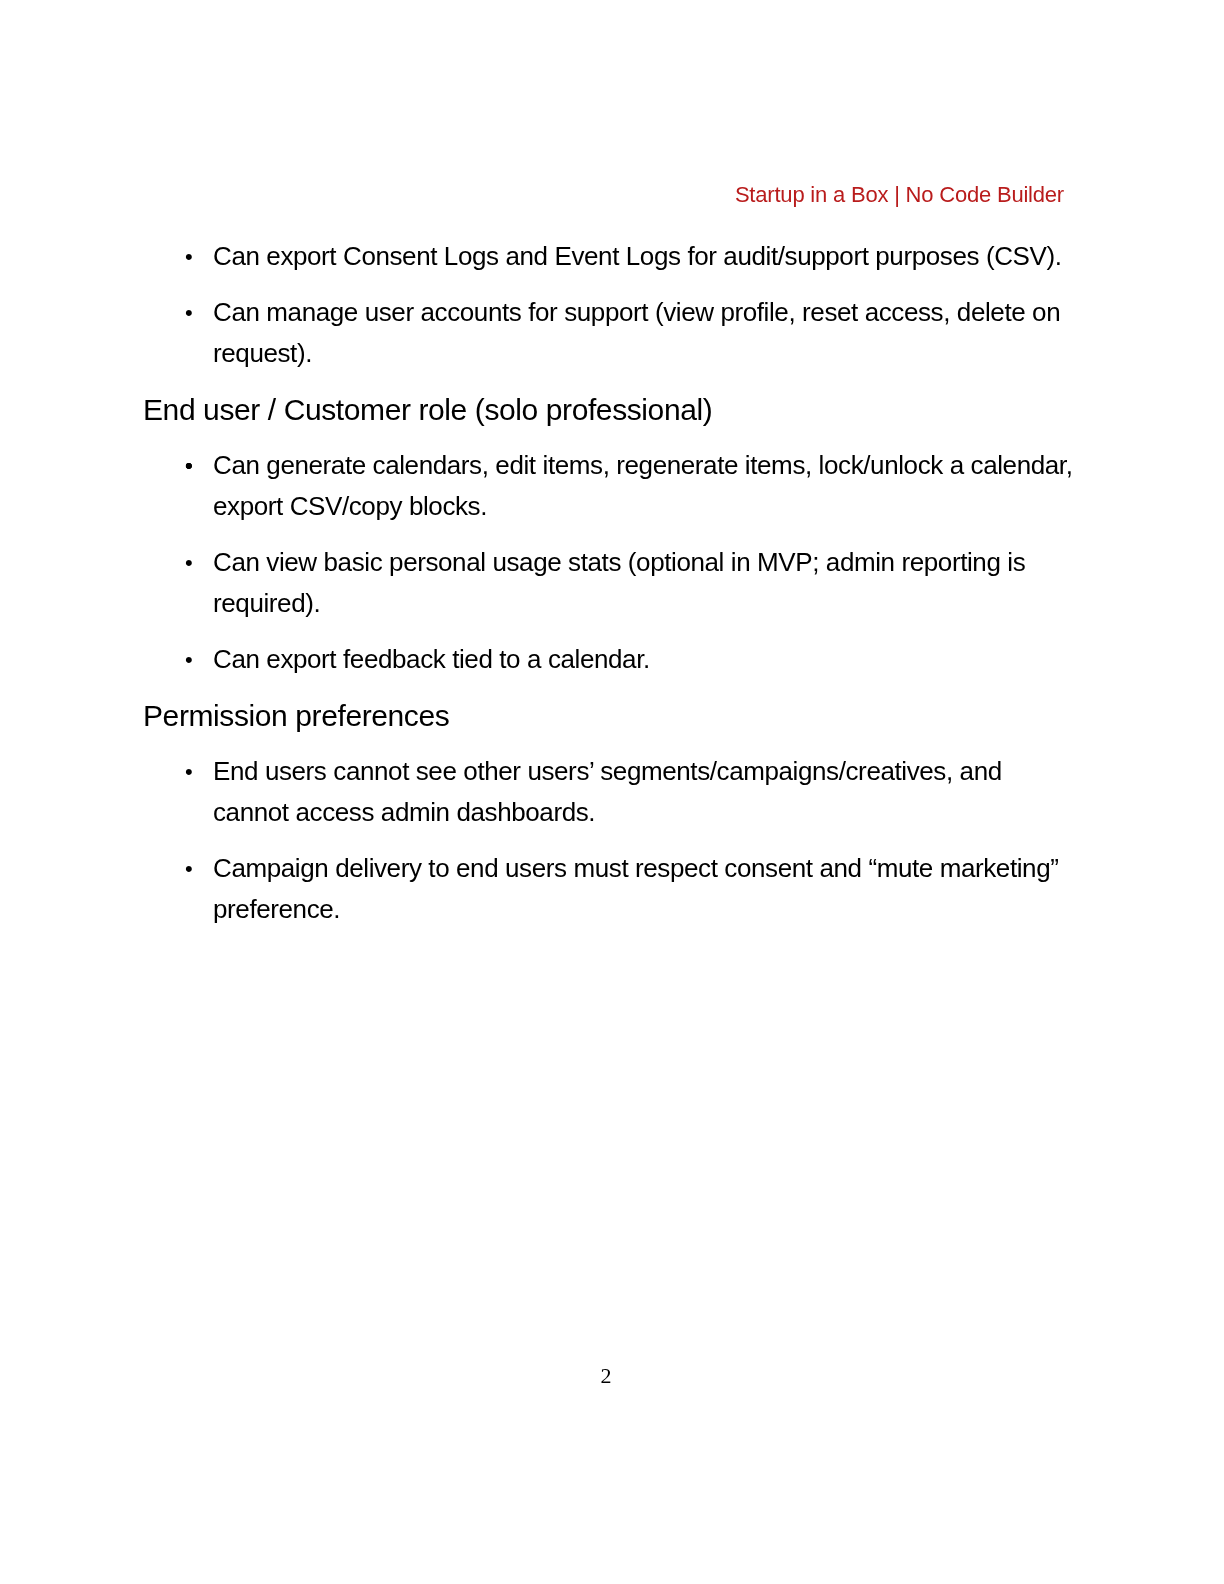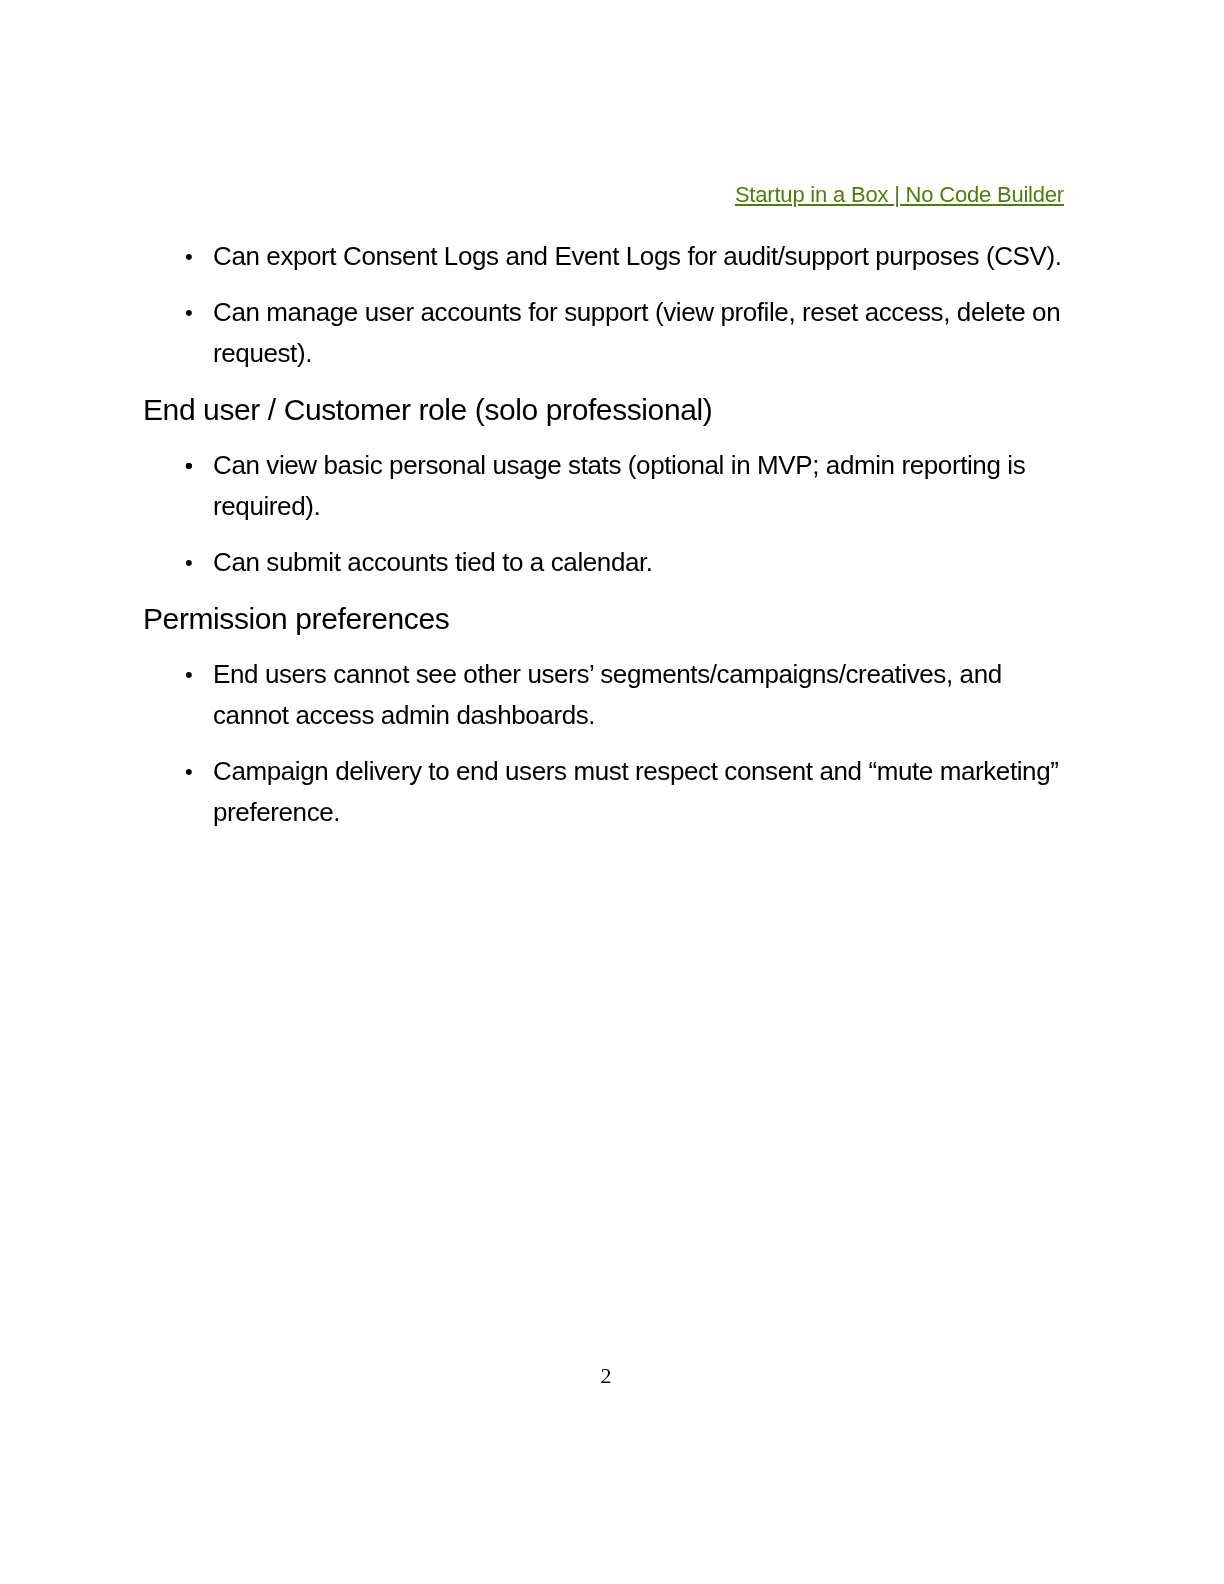--- a/index.html
+++ b/index.html
@@ -14,23 +14,22 @@
     overflow: hidden;
     color: #000000;
     font-family: "Liberation Sans", "DejaVu Sans", sans-serif;
   }
   .header {
     position: absolute;
     top: 182px;
     right: 160px;
     font-size: 22px;
     letter-spacing: -0.2px;
-    color: #4d7c0f;
+    color: #b91c1c;
     white-space: nowrap;
-    text-decoration: underline;
   }
   .content {
     position: absolute;
     left: 143px;
     top: 236px;
     width: 930px;
     font-size: 26px;
     line-height: 41px;
     letter-spacing: -0.4px;
   }
@@ -88,28 +87,29 @@
 
   <ul>
     <li class="bullet-item">
       <span class="bullet-dot">•</span>
     </li>
     <li class="bullet-item">
       <span class="bullet-dot">•</span>
     </li>
     <li class="bullet-item">
       <span class="bullet-dot">•</span>
+      <span>Can generate calendars, edit items, regenerate items, lock/unlock a calendar, export CSV/copy blocks.</span>
     </li>
     <li class="bullet-item">
       <span class="bullet-dot">•</span>
       <span>Can view basic personal usage stats (optional in MVP; admin reporting is required).</span>
     </li>
     <li class="bullet-item">
       <span class="bullet-dot">•</span>
-      <span>Can submit accounts tied to a calendar.</span>
+      <span>Can export feedback tied to a calendar.</span>
     </li>
   </ul>
 
   <p class="section-heading">Permission preferences</p>
 
   <ul>
     <li class="bullet-item">
       <span class="bullet-dot">•</span>
       <span>End users cannot see other users’ segments/campaigns/creatives, and cannot access admin dashboards.</span>
     </li>

